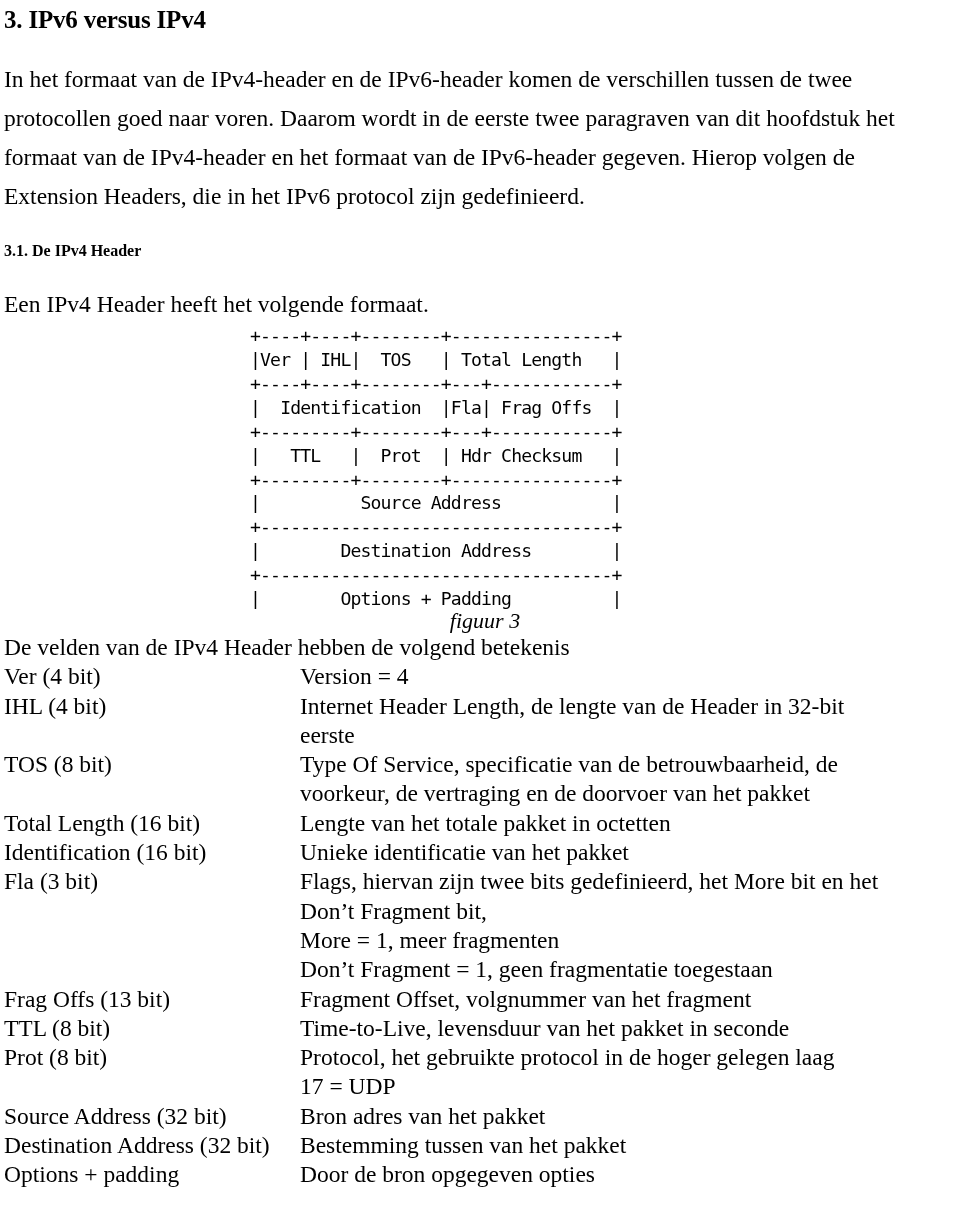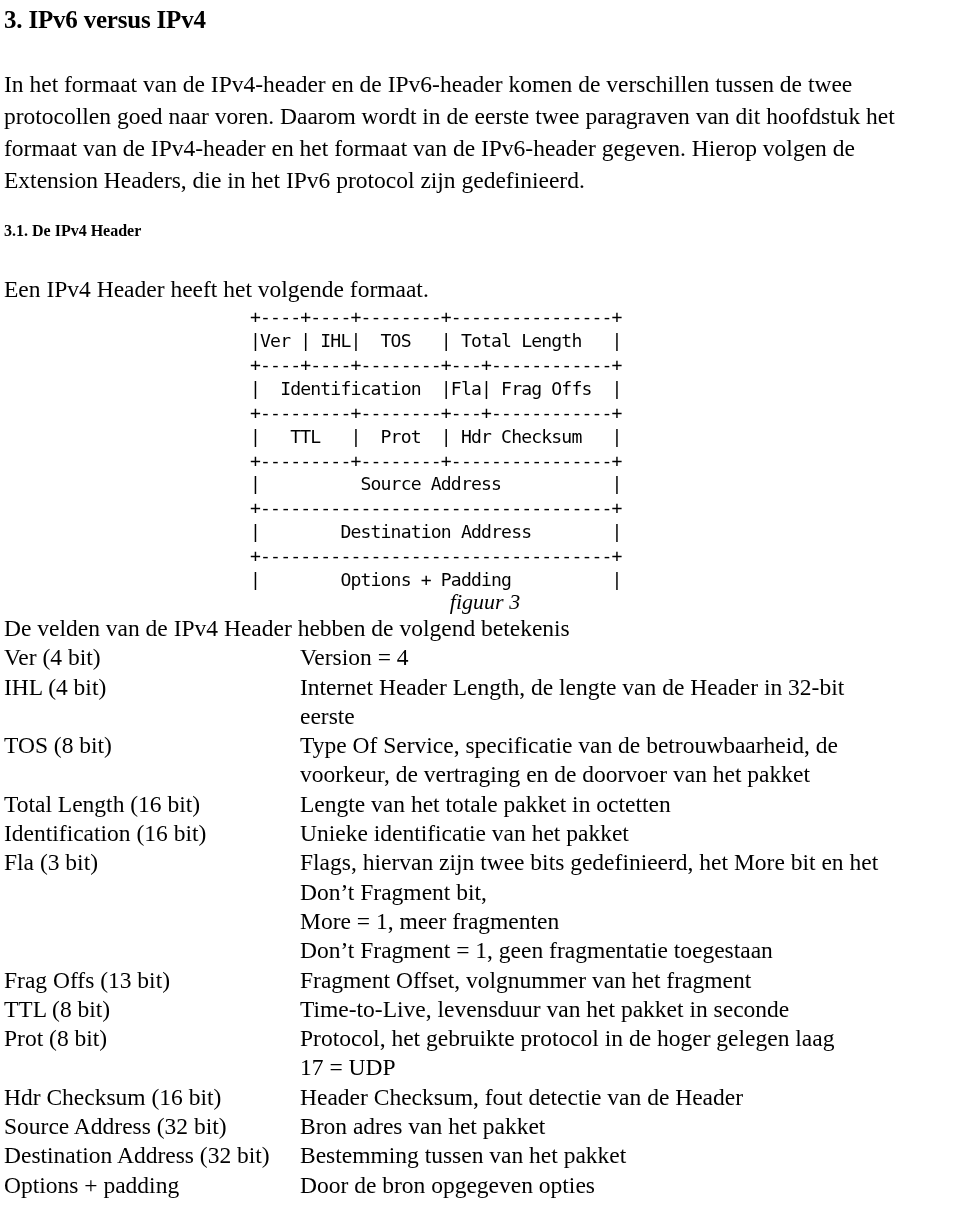--- a/index.html
+++ b/index.html
@@ -30,22 +30,22 @@
     letter-spacing: -0.2px;
   }
   .h2 {
     font-size: 16px;
     font-weight: bold;
     line-height: 1.1;
     margin: 0 0 0 4px;
   }
   .para {
     font-size: 23.5px;
-    line-height: 32px;
-    margin: 8px 0 0 4px;
+    line-height: 39px;
+    margin: 0 0 0 4px;
     width: 948px;
     text-align: left;
   }
   .spacer-lg { height: 26px; }
 
   
   .ascii-wrap {
     margin: 0;
     padding: 0;
   }
@@ -198,26 +198,20 @@
     </div>
 
     <div class="defrow">
       <div class="defterm">Prot (8 bit)</div>
       <div class="defdesc">
         <span class="cont">Protocol, het gebruikte protocol in de hoger gelegen laag</span>
         <span class="cont">17 = UDP</span>
       </div>
     </div>
 
-    <div class="defrow">
-      <div class="defterm">Hdr Checksum (16 bit)</div>
-      <div class="defdesc">
-        <span class="cont">Header Checksum, fout detectie van de Header</span>
-      </div>
-    </div>
 
     <div class="defrow">
       <div class="defterm">Source Address (32 bit)</div>
       <div class="defdesc">
         <span class="cont">Bron adres van het pakket</span>
       </div>
     </div>
 
     <div class="defrow">
       <div class="defterm">Destination Address (32 bit)</div>

